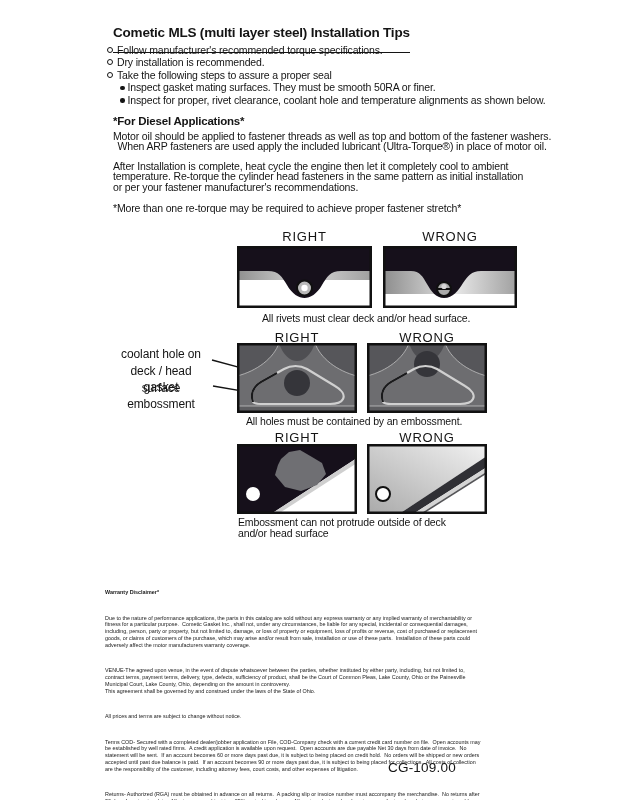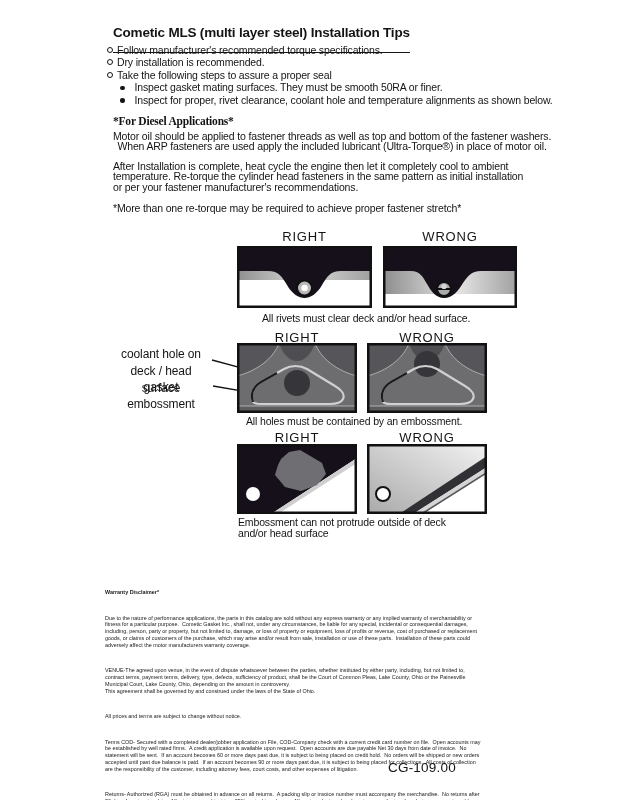--- a/index.html
+++ b/index.html
@@ -3,26 +3,26 @@
 <meta charset="utf-8">
 <style>
   html,body{margin:0;padding:0;background:#ffffff;}
   .page{position:relative;width:618px;height:800px;background:#ffffff;overflow:hidden;
         font-family:"Liberation Sans","DejaVu Sans",sans-serif;color:#141414;}
   .abs{position:absolute;}
   .title{left:113px;top:25px;font-size:13.5px;font-weight:bold;letter-spacing:-0.2px;
          border-bottom:1.5px solid #141414;padding-bottom:12px;display:inline-block;}
   .bullets{left:107px;top:44px;width:460px;font-size:10.5px;letter-spacing:-0.15px;}
   .bullet-row{display:flex;align-items:baseline;line-height:12.4px;}
-  .sub{margin-left:13px;gap:7px;}
+  .sub{margin-left:13px;}
   .marker-o{width:4px;height:4px;border:1px solid #141414;border-radius:50%;
             margin-right:4px;flex:none;position:relative;top:-1px;}
   .marker-f{width:4.5px;height:4.5px;background:#141414;border-radius:50%;
             margin-right:3px;flex:none;position:relative;top:-1px;}
-  .h2{font-size:11.5px;font-weight:bold;letter-spacing:-0.2px;font-family:Liberation Serif, serif;}
+  .h2{font-size:11.5px;font-weight:bold;letter-spacing:-0.2px;}
   .para{font-size:10.5px;line-height:10.3px;letter-spacing:-0.15px;white-space:pre-line;}
   .dir-label{font-size:13px;font-weight:500;letter-spacing:0.8px;text-align:center;}
   .caption{font-size:10.5px;letter-spacing:-0.15px;white-space:pre-line;line-height:10.5px;}
   .pointer-label{font-size:12px;line-height:17px;text-align:center;white-space:pre-line;
                  letter-spacing:-0.1px;width:102px;}
   .legal{left:105px;top:575px;width:460px;font-size:5.4px;line-height:6.9px;
          letter-spacing:0;white-space:pre;color:#1a1a1a;}
   .legal p{margin:0 0 4.5px 0;}
   .legal .lh{font-weight:bold;margin-bottom:5px;}
   .pagecode{left:388px;top:760px;font-size:13.5px;letter-spacing:0.2px;}

